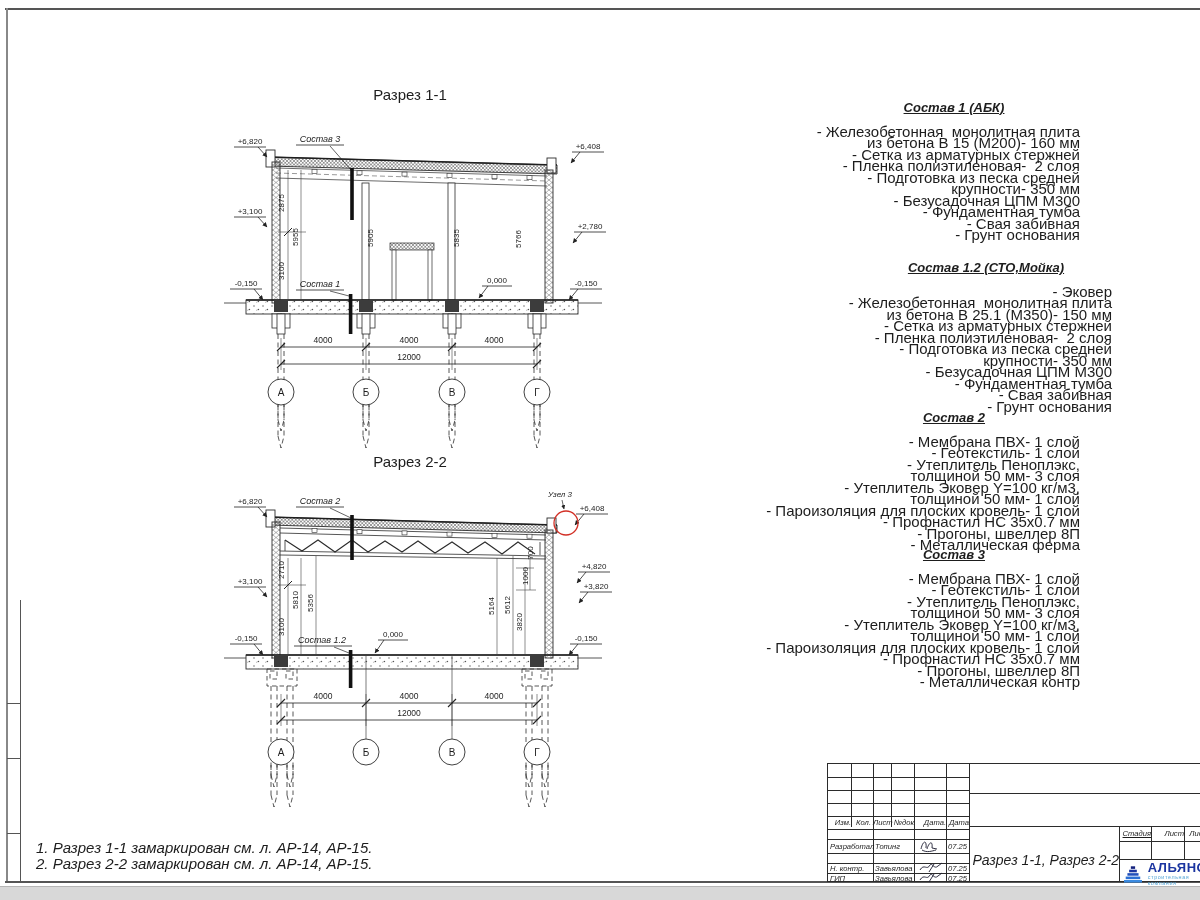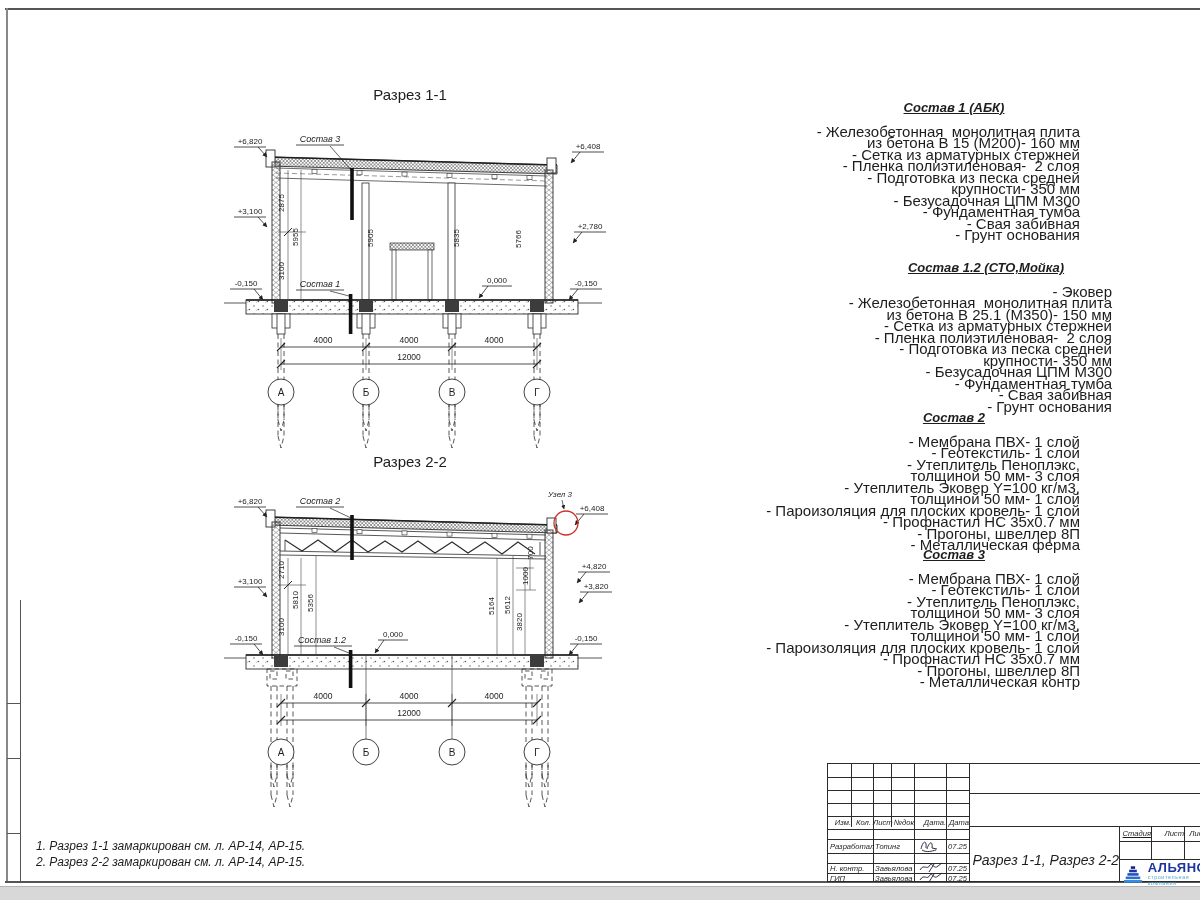--- a/index.html
+++ b/index.html
@@ -16,21 +16,21 @@
   .lbl{font-size:9px;font-style:italic;}
   .node-lbl{font-size:8px;font-style:italic;}
   
   #compositions .comp{position:absolute;left:0;width:252px;}
   .comp-title{text-align:center;font-size:13px;font-weight:bold;font-style:italic;
               text-decoration:underline;margin-bottom:11px;}
   .comp-row{display:flex;justify-content:flex-end;font-size:15px;line-height:11.45px;
             white-space:pre;}
   .comp-value{white-space:pre;}
   
-  .note{position:absolute;left:36px;font-size:12px;font-style:italic;}
+  .note{position:absolute;left:36px;font-size:15px;font-style:italic;}
   
   #titleblock{position:absolute;left:827px;top:763px;width:380px;height:119px;
               border:1.6px solid #2b2b2b;box-sizing:border-box;}
   .tb-v{position:absolute;width:1px;background:#2b2b2b;}
   .tb-h{position:absolute;height:1px;background:#2b2b2b;}
   .tb-t{position:absolute;font-size:7.6px;font-style:italic;white-space:nowrap;}
   .tb-c{text-align:right;}
   #logo-name{font-size:13px;font-weight:bold;letter-spacing:.5px;color:#1b35a0;line-height:13px;}
   #logo-sub{font-size:5.4px;letter-spacing:.6px;color:#58a7d7;}
 </style>

